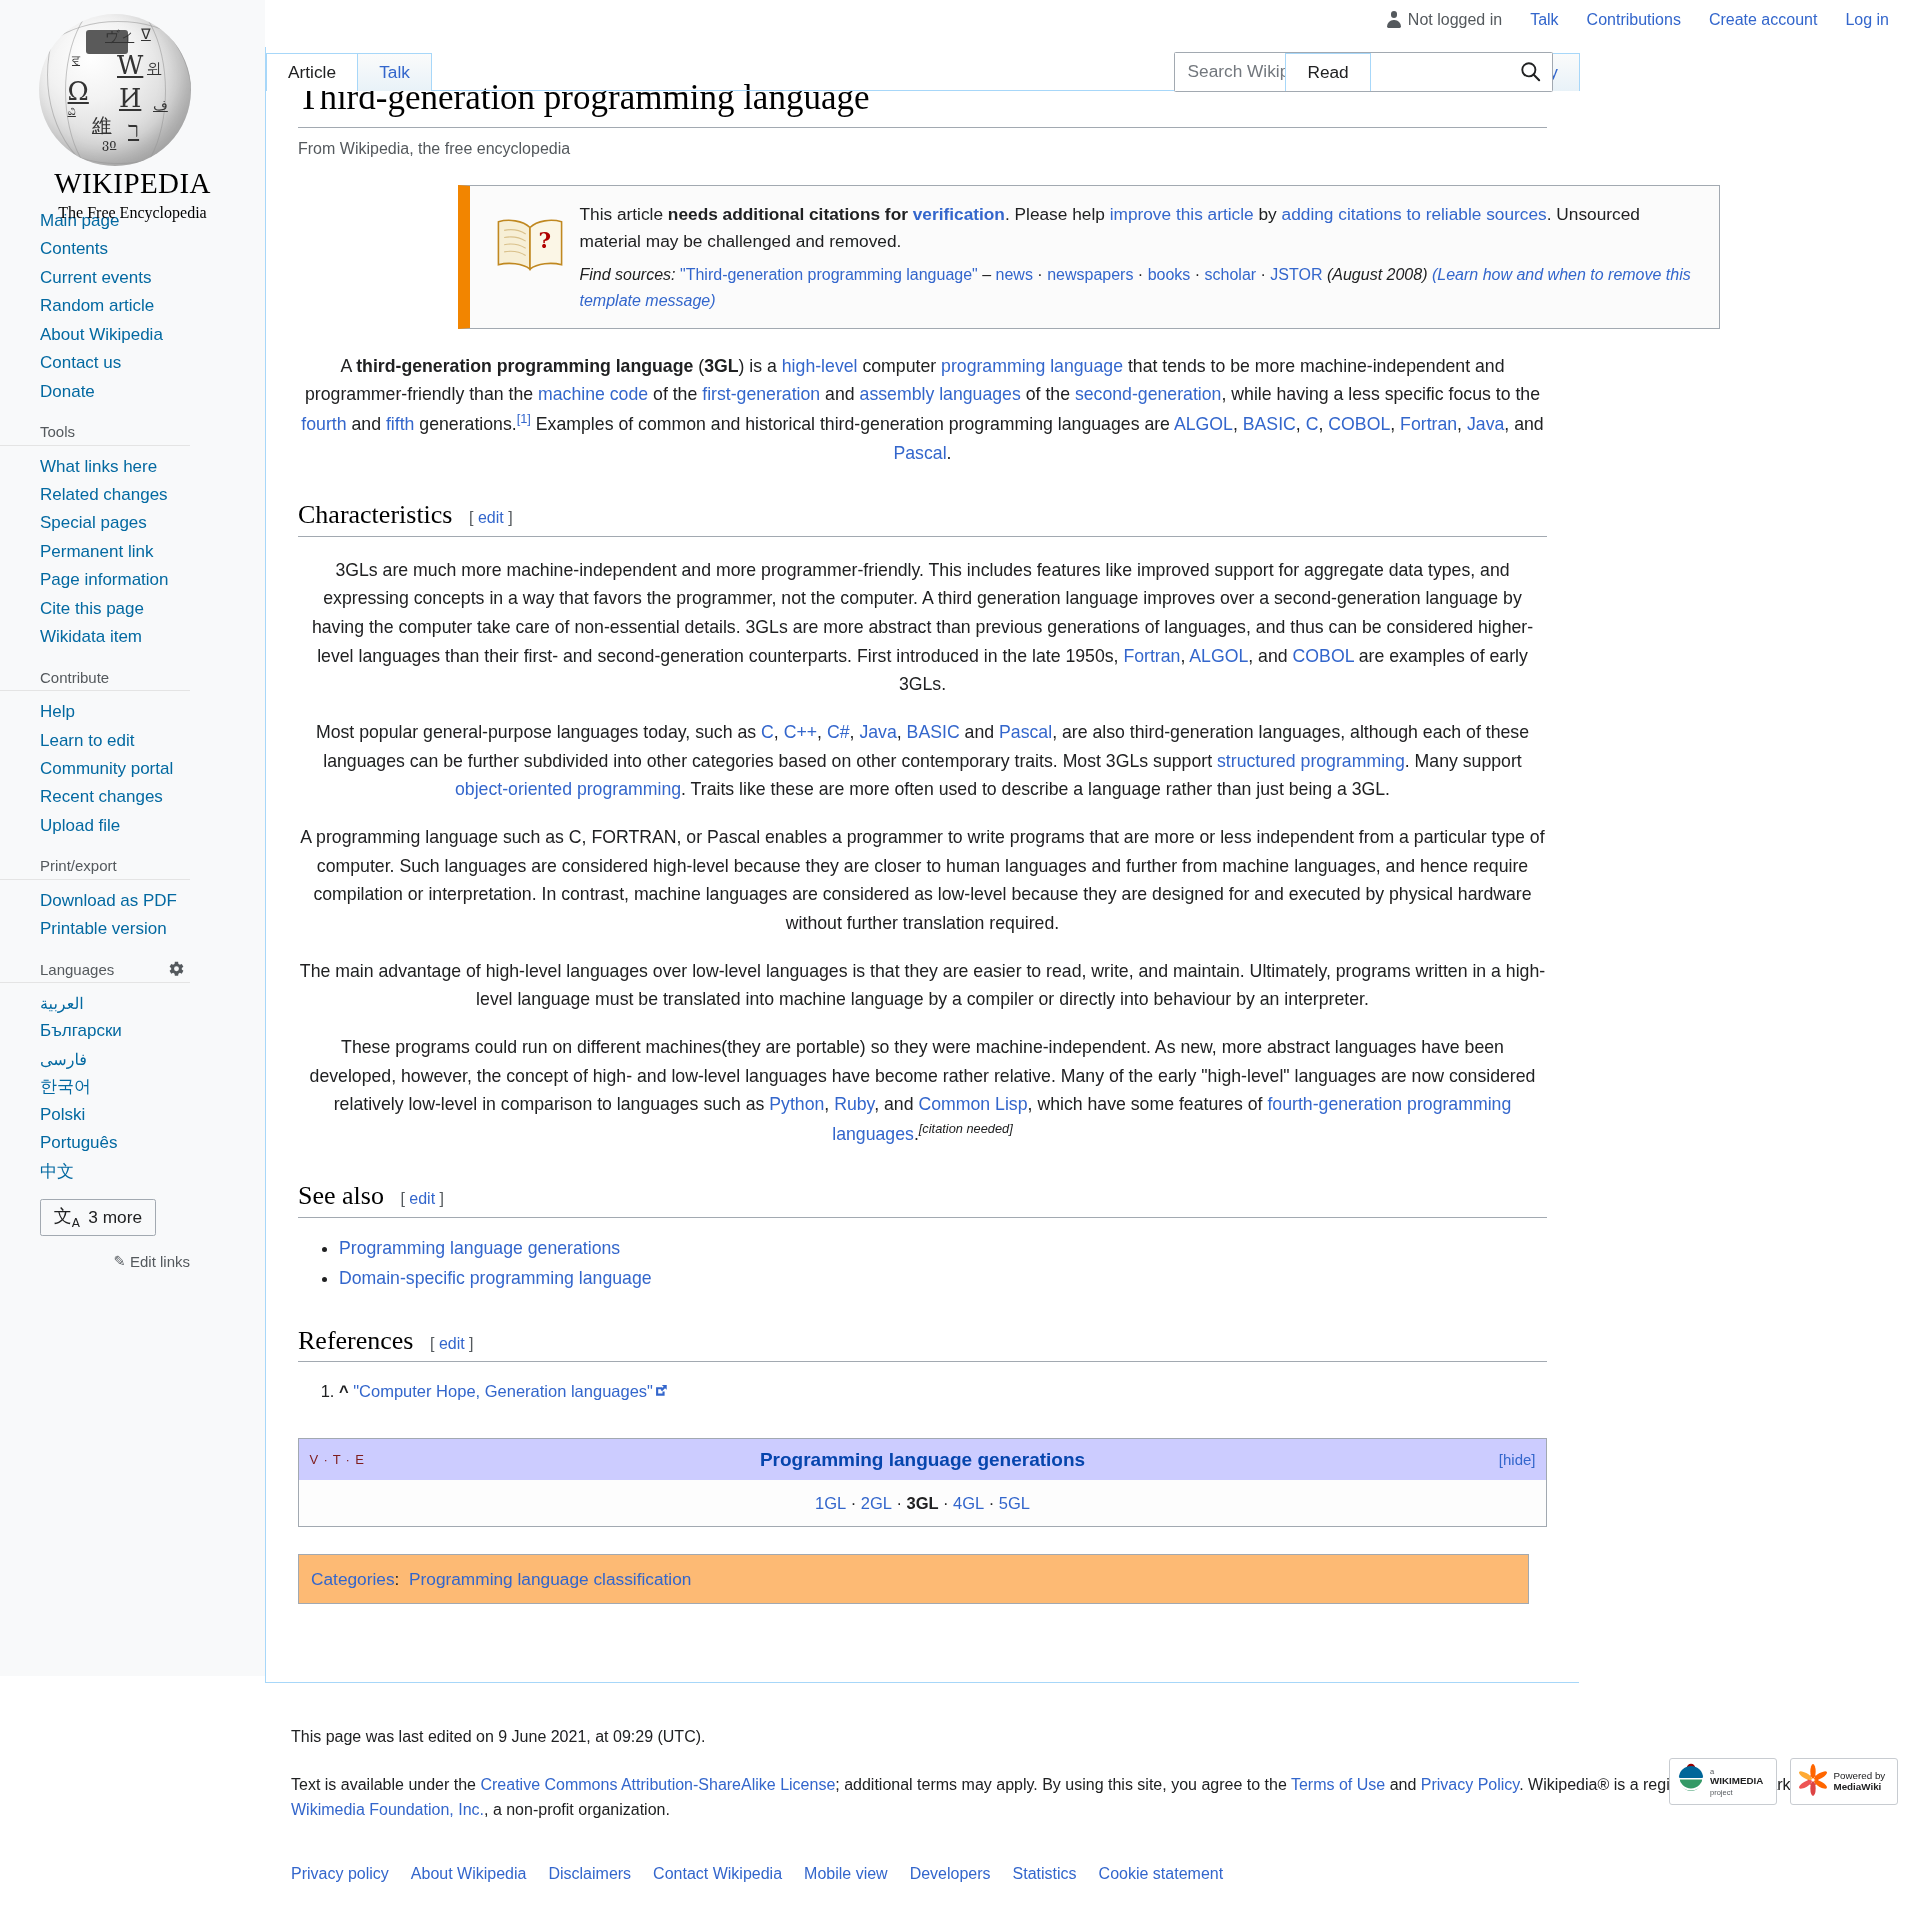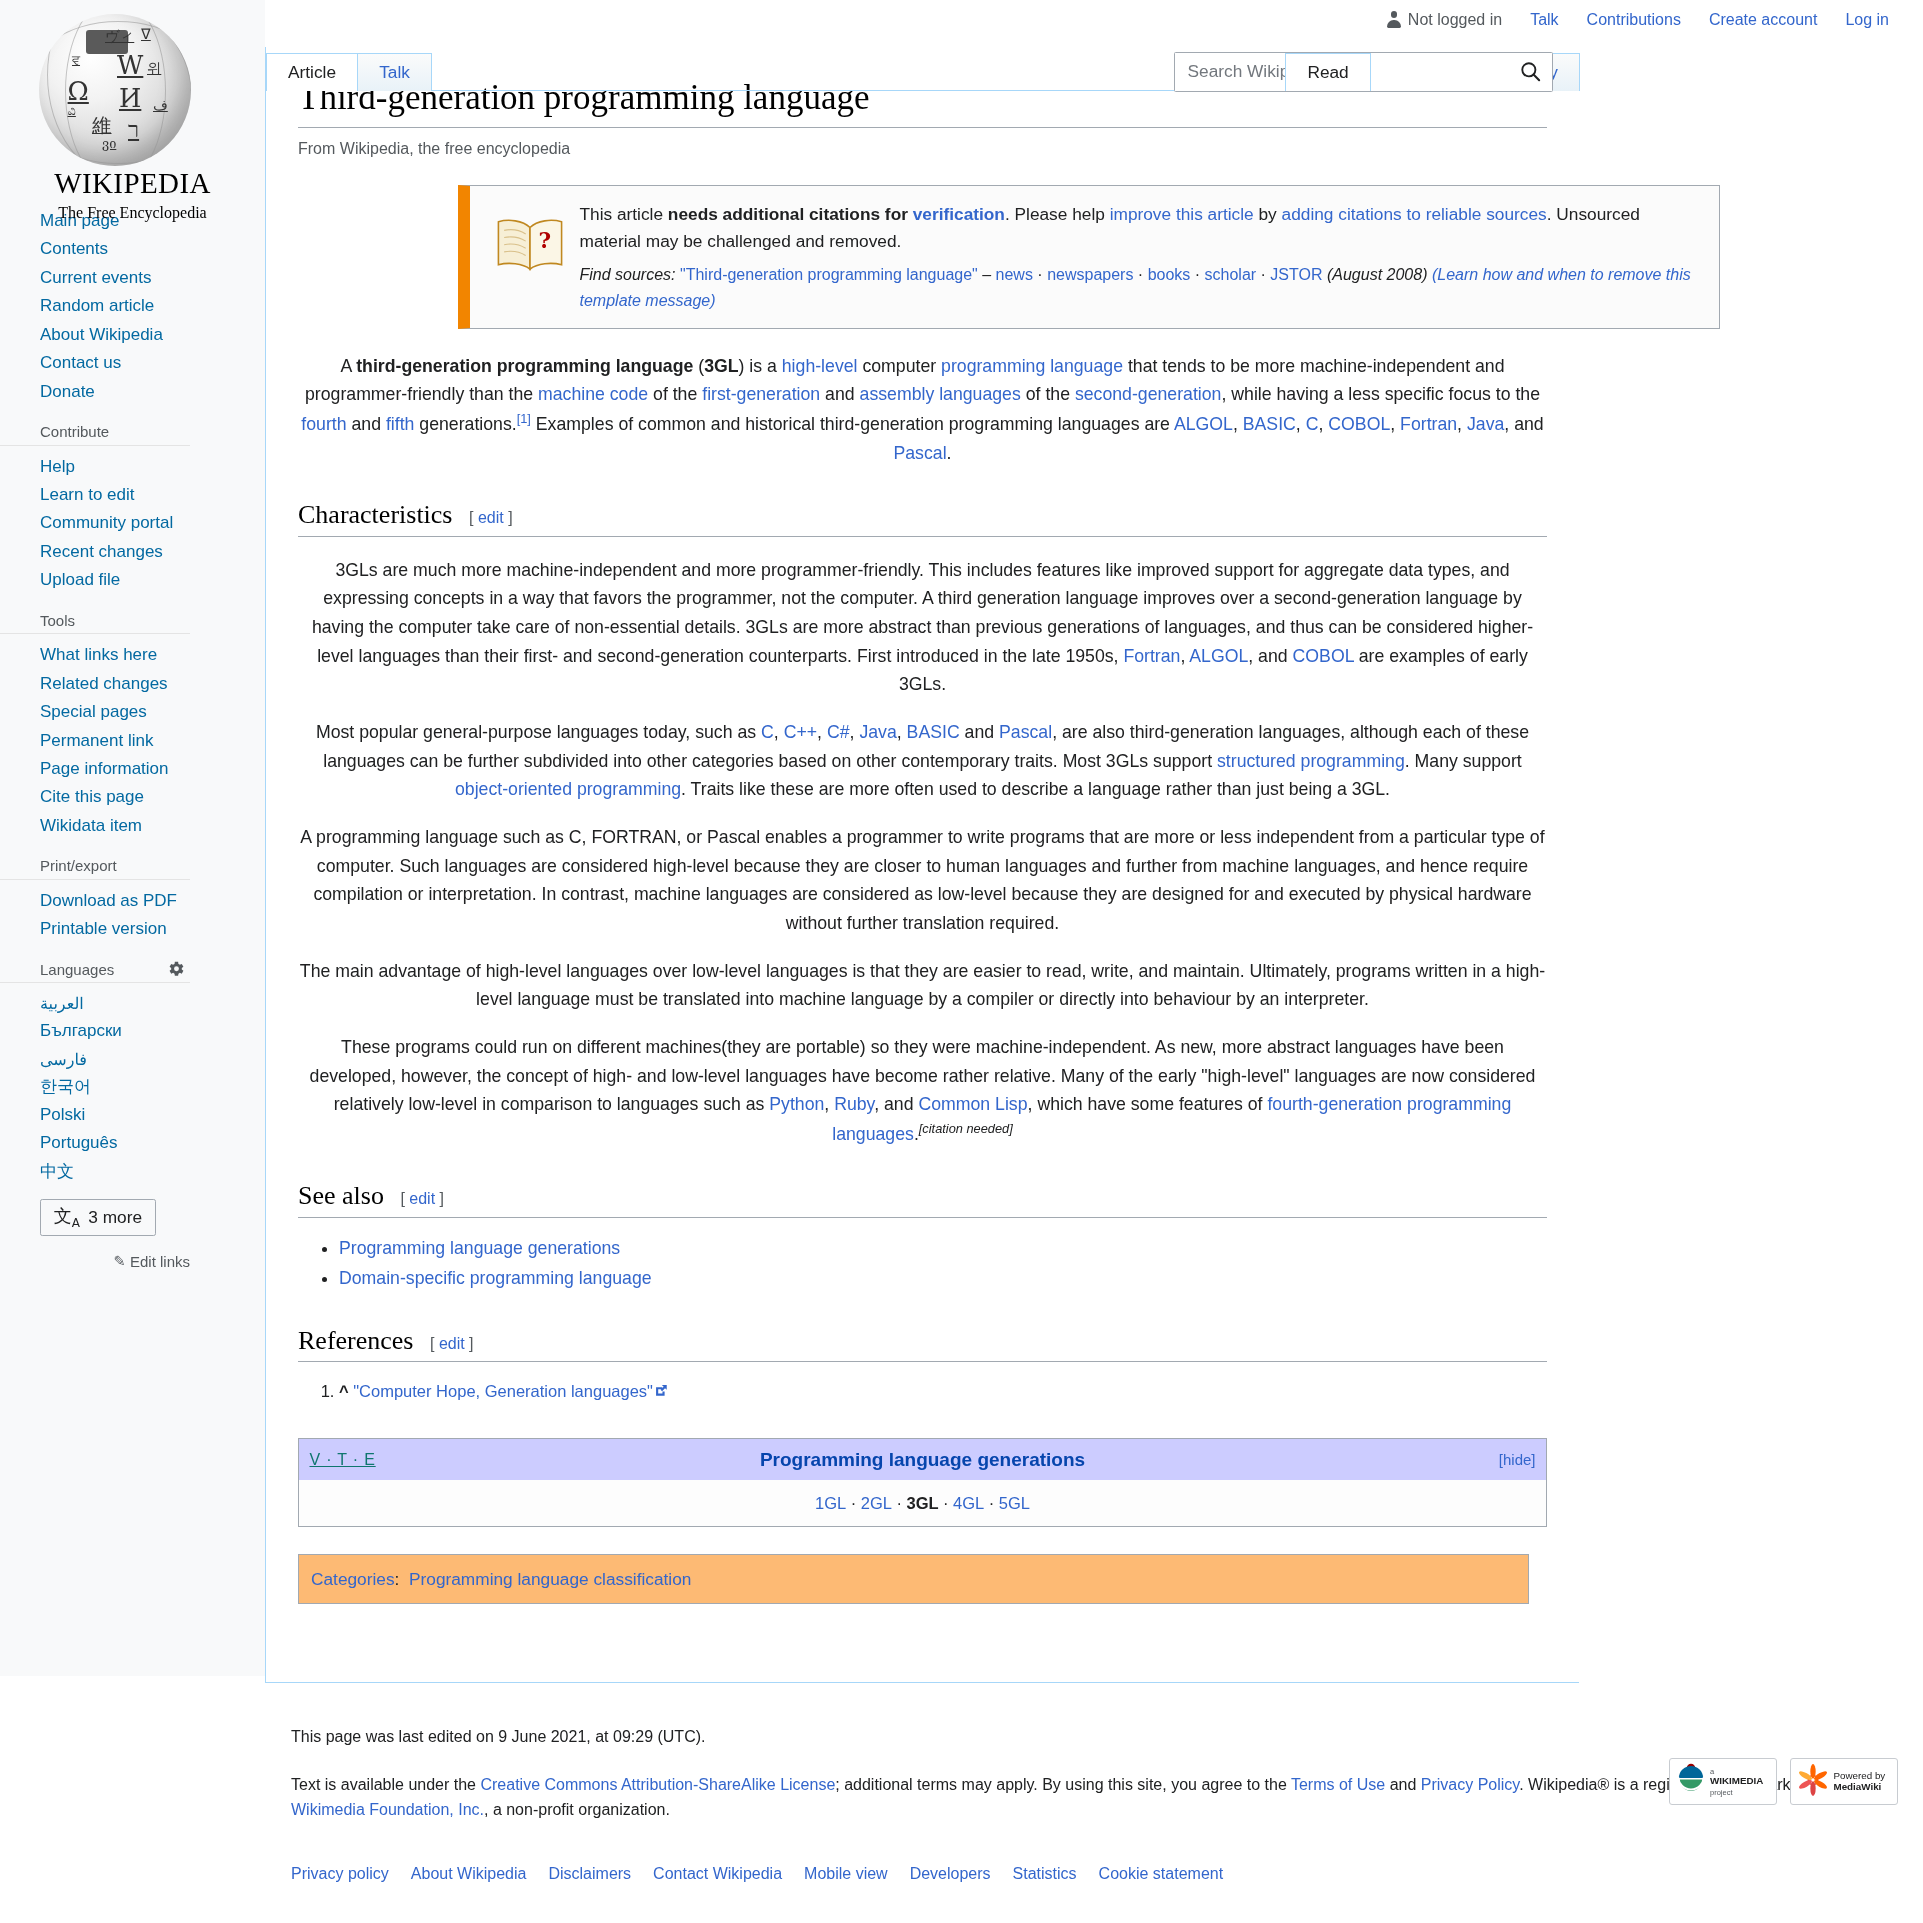--- a/index.html
+++ b/index.html
@@ -197,21 +197,21 @@
 
   
   #navbox {
     margin:33px 0 0 0; border:0.8px solid #a2a9b1; background:#fdfdfd;
     width:100%;
   }
   #navbox-title {
     background:#ccccff; display:flex; align-items:center;
     padding:7.5px 10.5px; position:relative; height:41px;
   }
-  #navbox-vte { font-size:16px; color:#0f766e; letter-spacing:0.8px;text-decoration:underline; }
+  #navbox-vte { font-size:13px; color:#7f1d1d; letter-spacing:0.8px; }
   #navbox-heading {
     position:absolute; left:0; right:0; text-align:center;
     font-weight:bold; font-size:19px; color:#0645ad;
   }
   #navbox-hide { margin-left:auto; font-size:15px; color:#3366cc; z-index:2; }
   #navbox-list { text-align:center; padding:13.5px 0; font-size:16.5px; }
   #navbox-list .sep { color:#202122; margin:0 4.5px; }
   #navbox-list b { color:#202122; }
 
   #catlinks {
@@ -289,40 +289,40 @@
       <li><a href="#">Contents</a></li>
       <li><a href="#">Current events</a></li>
       <li><a href="#">Random article</a></li>
       <li><a href="#">About Wikipedia</a></li>
       <li><a href="#">Contact us</a></li>
       <li><a href="#">Donate</a></li>
     </ul>
   </div>
 
   <div class="portal">
-    <h3>Contribute</h3>
-    <ul>
-      <li><a href="#">Help</a></li>
-      <li><a href="#">Learn to edit</a></li>
-      <li><a href="#">Community portal</a></li>
-      <li><a href="#">Recent changes</a></li>
-      <li><a href="#">Upload file</a></li>
-    </ul>
-  </div>
-
-  <div class="portal">
     <h3>Tools</h3>
     <ul>
       <li><a href="#">What links here</a></li>
       <li><a href="#">Related changes</a></li>
       <li><a href="#">Special pages</a></li>
       <li><a href="#">Permanent link</a></li>
       <li><a href="#">Page information</a></li>
       <li><a href="#">Cite this page</a></li>
       <li><a href="#">Wikidata item</a></li>
+    </ul>
+  </div>
+
+  <div class="portal">
+    <h3>Contribute</h3>
+    <ul>
+      <li><a href="#">Help</a></li>
+      <li><a href="#">Learn to edit</a></li>
+      <li><a href="#">Community portal</a></li>
+      <li><a href="#">Recent changes</a></li>
+      <li><a href="#">Upload file</a></li>
     </ul>
   </div>
 
   <div class="portal">
     <h3>Print/export</h3>
     <ul>
       <li><a href="#">Download as PDF</a></li>
       <li><a href="#">Printable version</a></li>
     </ul>
   </div>

